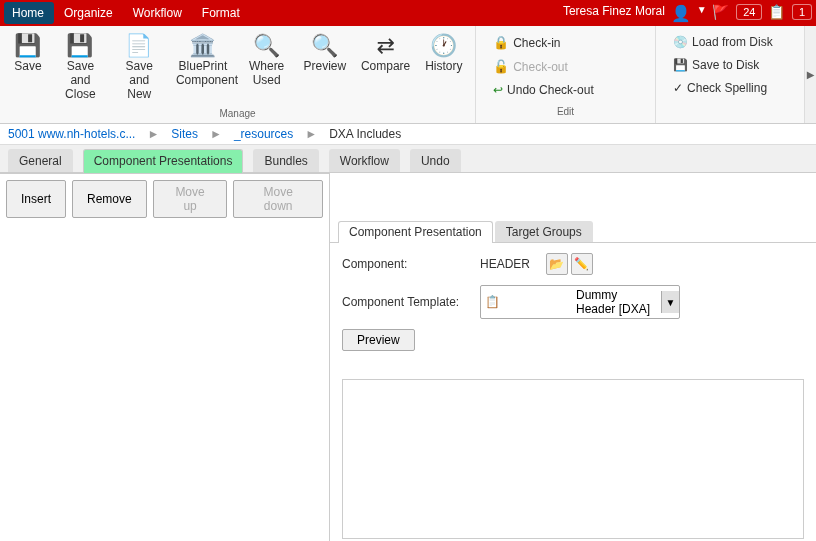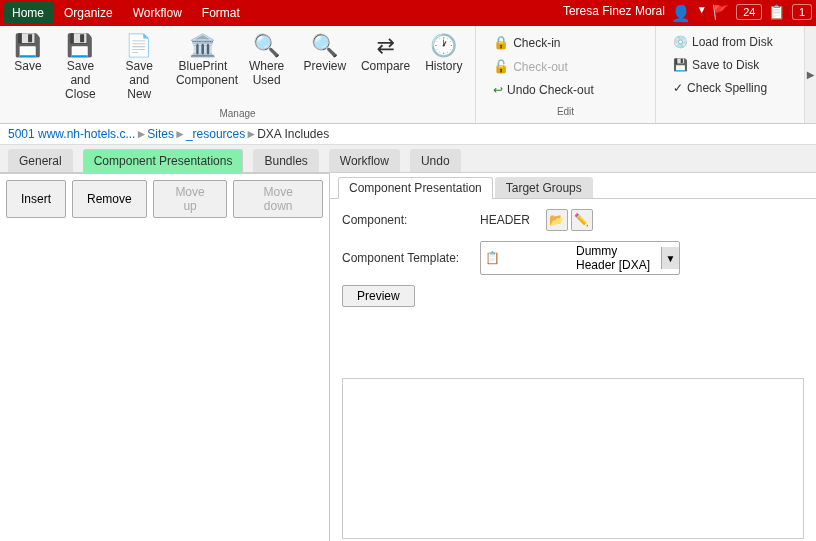--- a/index.html
+++ b/index.html
@@ -14,21 +14,21 @@
       height: 26px;
       padding: 0 4px;
     }
     .menu-item {
       color: white;
       padding: 4px 10px;
       cursor: pointer;
       font-size: 12px;
       border-radius: 3px;
     }
-    .menu-item.active { background: #14532d; padding-left: 8px; }
+    .menu-item.active { background: #0c4a6e; padding-left: 8px; }
     .menu-spacer { flex: 1; }
     .user-area {
       display: flex;
       align-items: flex-start;
       color: white;
       gap: 6px;
     }
     .badge {
       background: #cc0000;
       border: 1px solid rgba(255,255,255,0.5);
@@ -97,21 +97,21 @@
 
     
     .breadcrumb {
       background: white;
       padding: 3px 8px;
       border-bottom: 1px solid #ddd;
       color: #333;
       font-size: 11px;
       display: flex;
       align-items: flex-start;
-      gap: 0;
+      gap: 12px;
     }
     .breadcrumb a { color: #0066cc; text-decoration: none; }
     .breadcrumb .sep { color: #999; }
 
     
     .tabs-bar {
       background: #f0f0f0;
       display: flex;
       border-bottom: 1px solid #ccc;
       padding: 4px 8px 0 8px;
@@ -199,20 +199,21 @@
     }
     .inner-tab {
       padding: 3px 10px;
       cursor: pointer;
       border: 1px solid transparent;
       border-bottom: none;
       border-radius: 3px 3px 0 0;
       font-size: 12px;
       background: #e0e0e0;
       color: #333;
+      margin-top: 44px;
     }
     .inner-tab.active {
       background: white;
       border-color: #ccc;
       border-bottom-color: white;
       margin-bottom: -1px;
       z-index: 1;
     }
 
     .right-panel-content {

